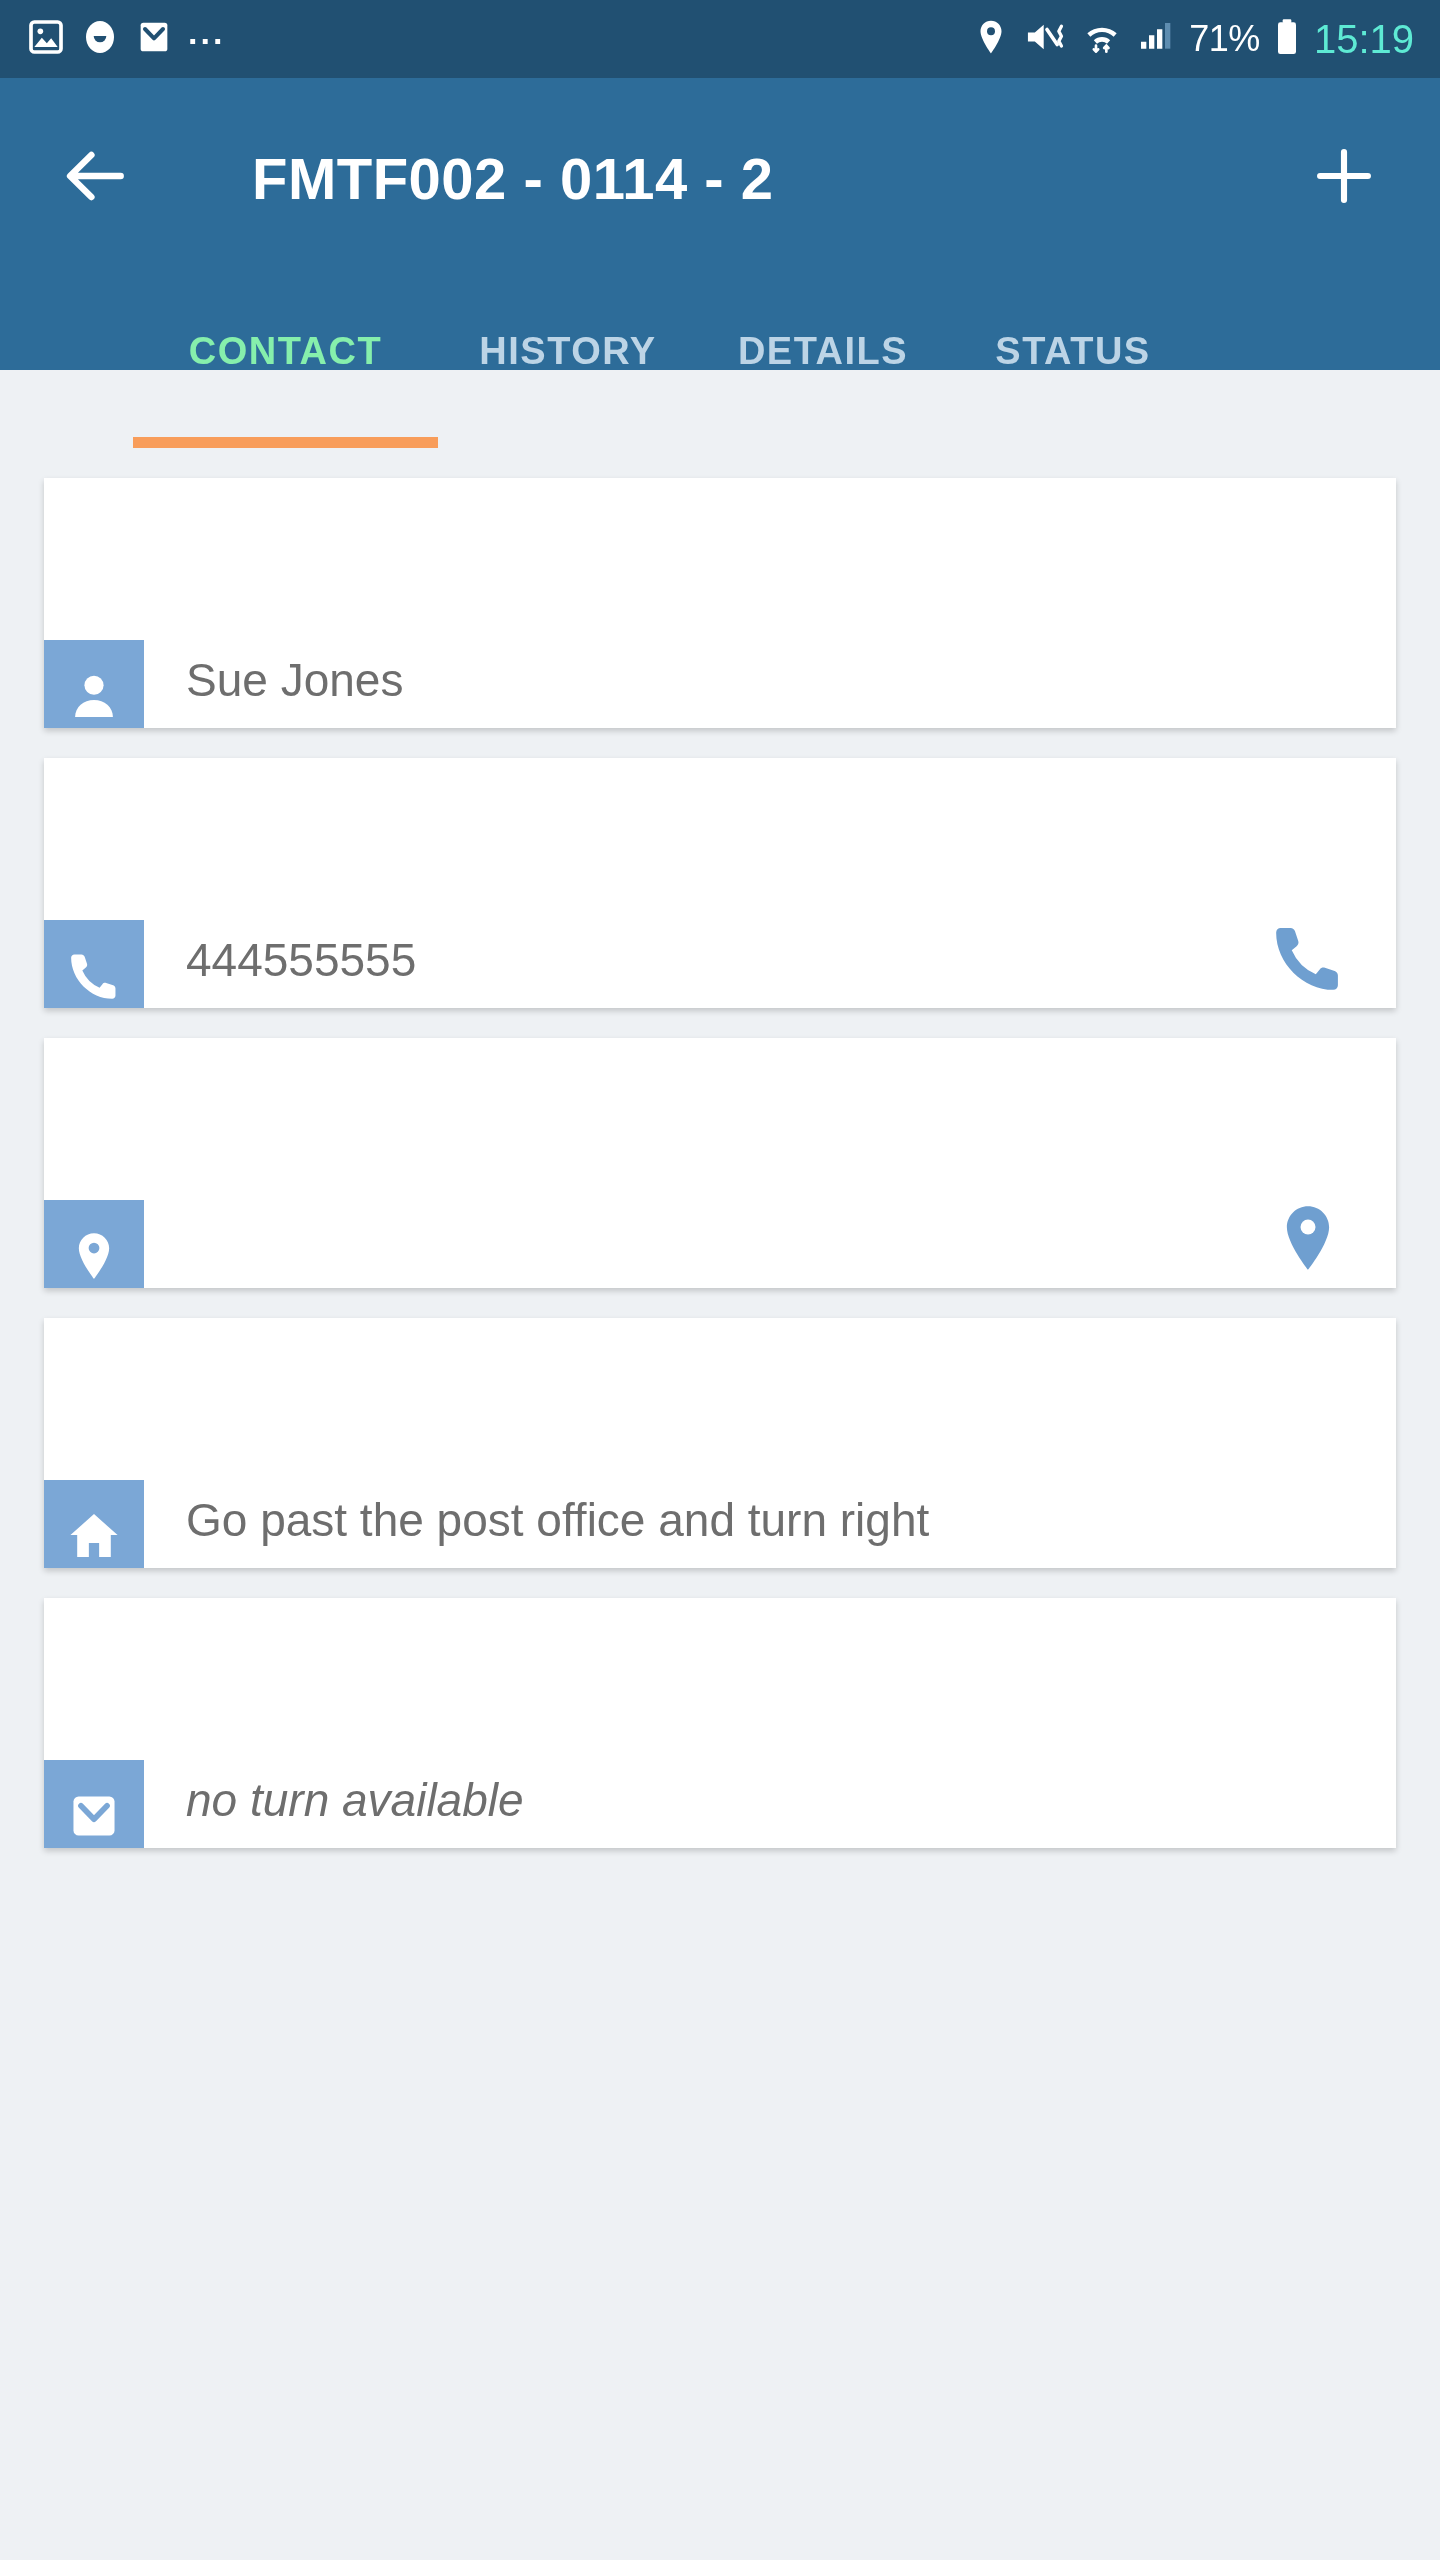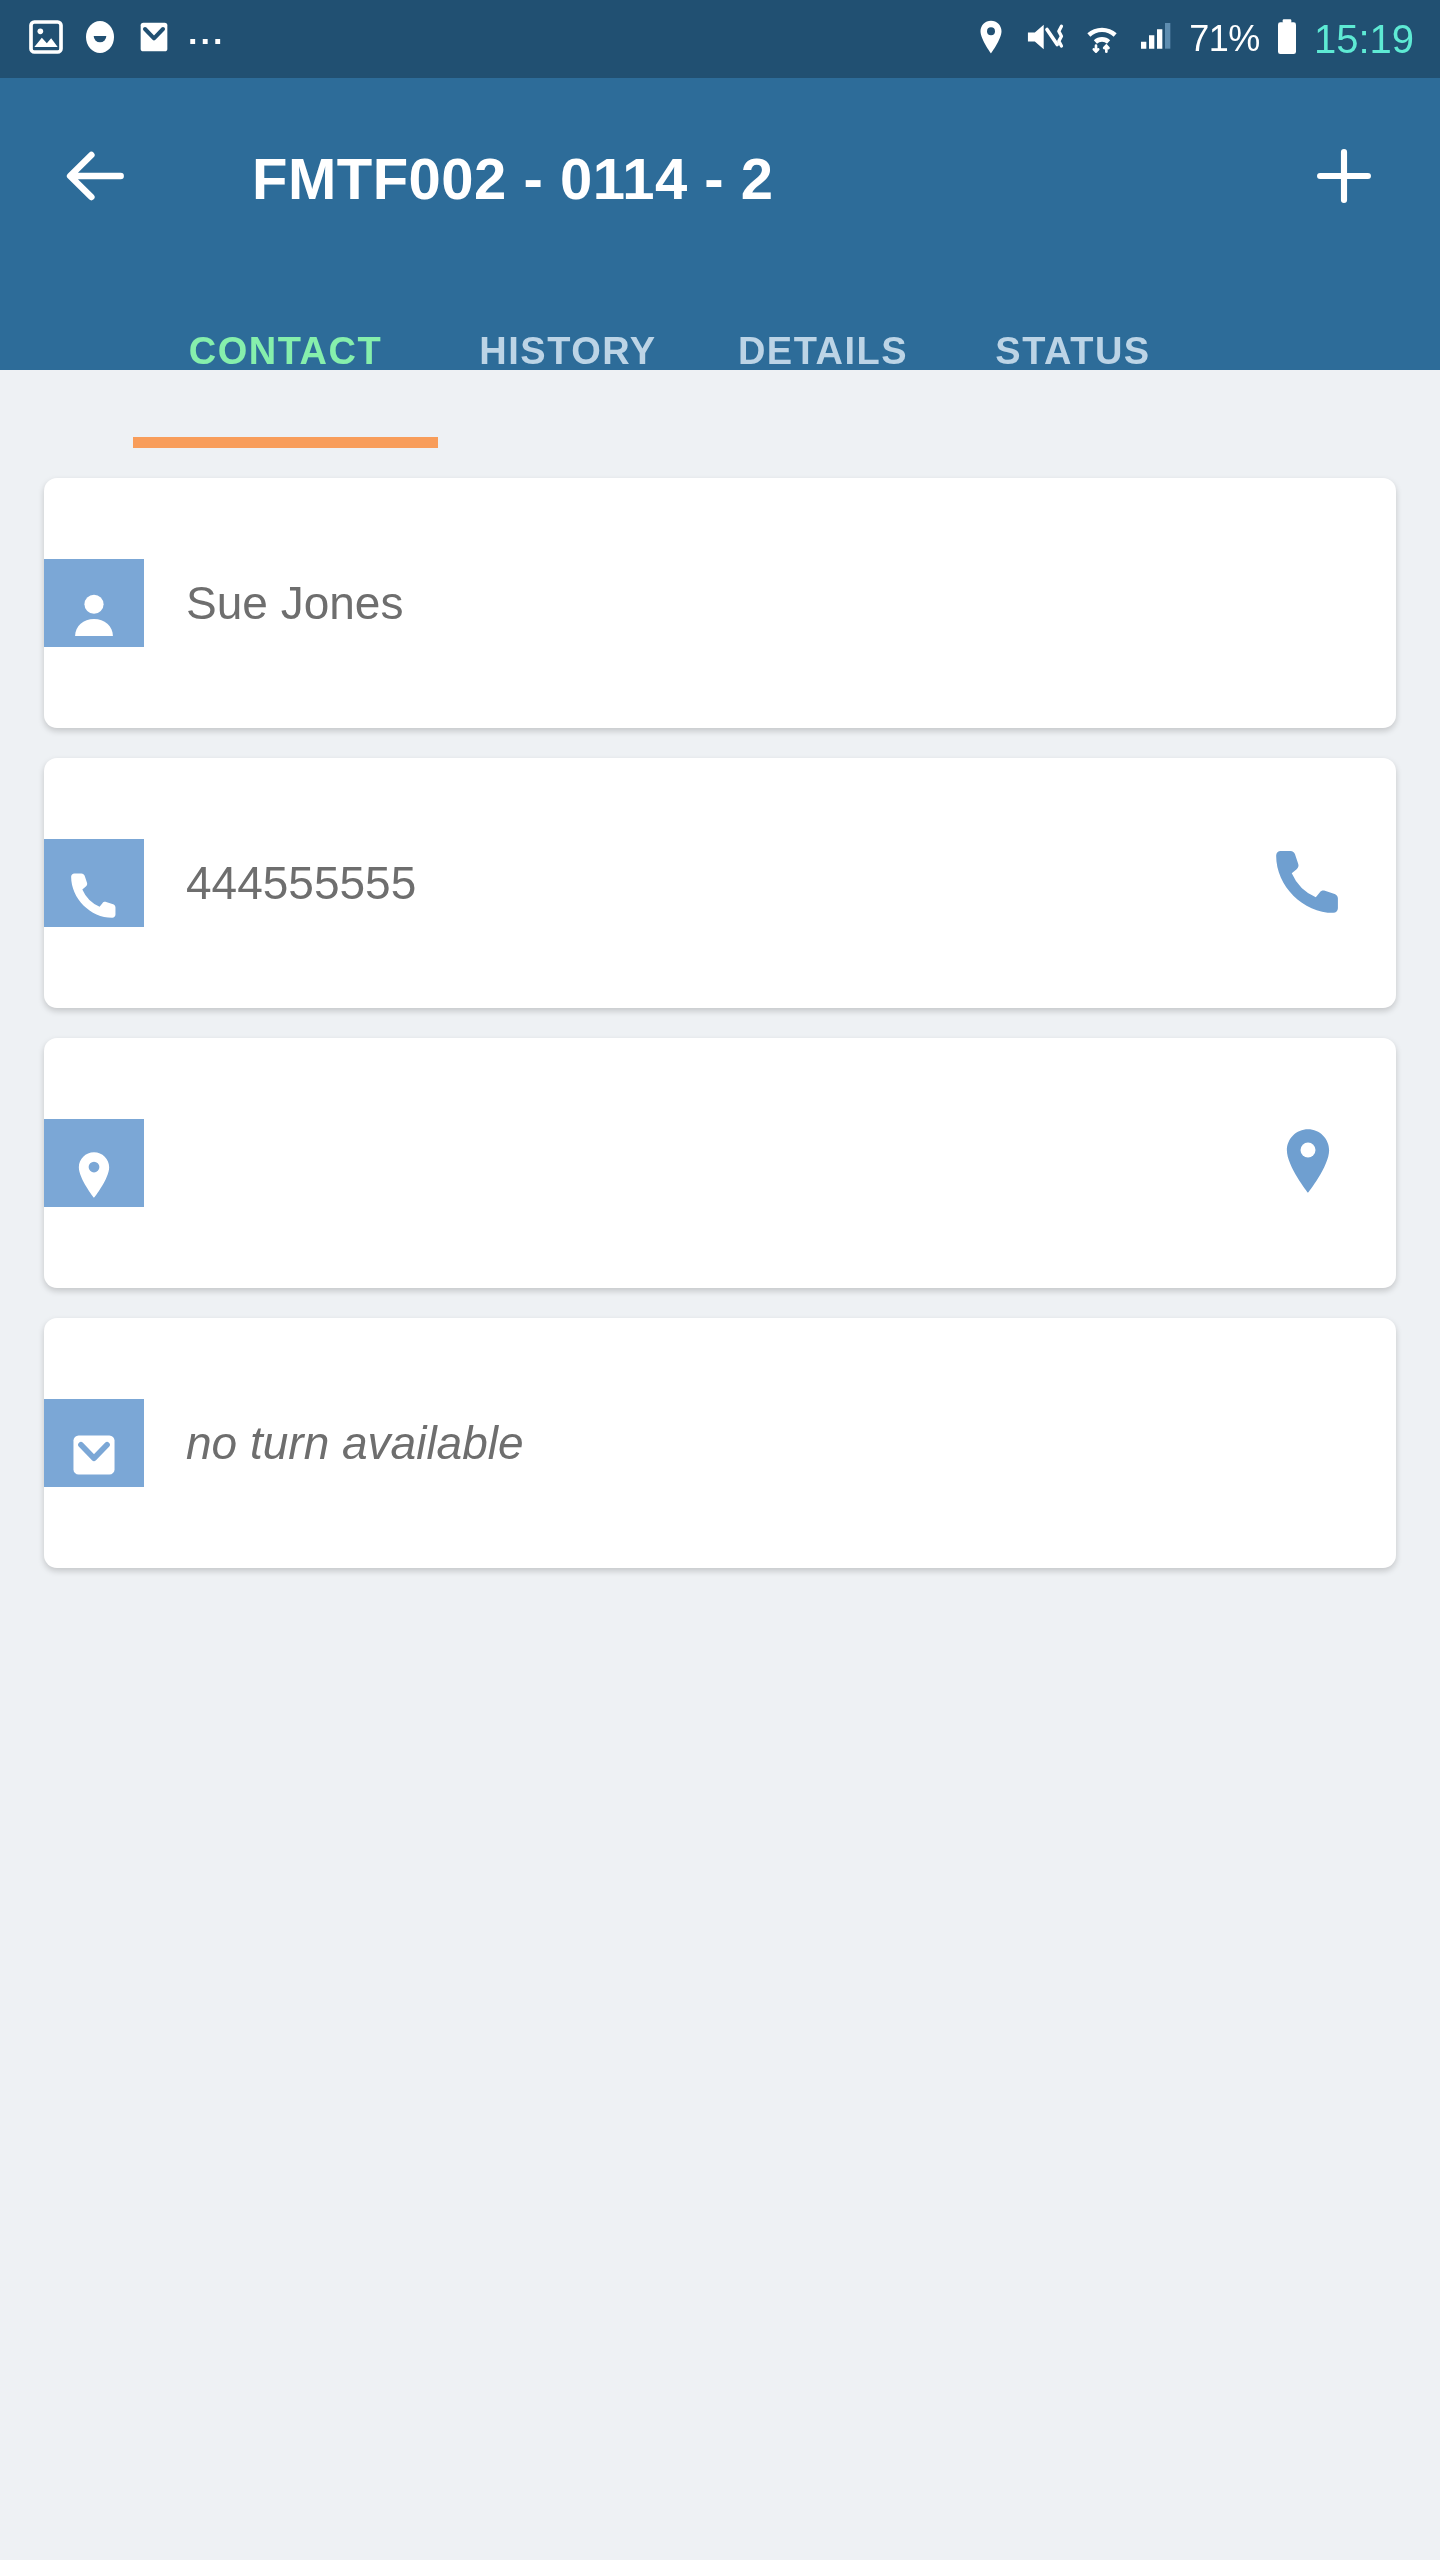--- a/index.html
+++ b/index.html
@@ -64,23 +64,23 @@
   .tab-1{ width:250px; }
   .tab-2{ width:260px; }
   .tab-3{ width:250px; }
 
   
   .list{
     position:absolute; top:448px; left:0; width:1440px;
     padding:30px 44px 0 44px;
   }
   .card{
-    position:relative; display:flex; align-items:center;
+    position:relative; display:flex; align-items:flex-end;
     height:250px; margin-bottom:30px;
-    background:#ffffff; border-radius:13px;
+    background:#ffffff; border-radius:0;
     box-shadow:0 3px 6px rgba(0,0,0,0.18);
     overflow:hidden;
   }
   .strip{
     width:100px; flex:0 0 100px; background:#7ba7d6;
     display:flex; align-items:flex-start; justify-content:center;
     padding-top:28px;
   }
   .card-body{
     flex:1; display:flex; align-items:center;
@@ -253,20 +253,33 @@
             <svg width="78" height="78" viewBox="0 0 24 24">
               <path d="M12 2.2c-3.6 0-6.5 2.9-6.5 6.5 0 4.9 6.5 13.1 6.5 13.1s6.5-8.2 6.5-13.1c0-3.6-2.9-6.5-6.5-6.5z" fill="#6f9fd0"></path>
               <circle cx="12" cy="8.6" r="2.3" fill="#ffffff"></circle>
             </svg>
           </span>
         </span>
       </div>
     </div>
 
 
+    <div class="card">
+      <div class="strip">
+        <span>
+          <svg width="56" height="56" viewBox="0 0 24 24">
+            <path d="M12 2.6L1.9 11.6h2.9V21h5.0v-6.0h4.4V21h5.0v-9.4h2.9z" fill="#fff"></path>
+          </svg>
+        </span>
+      </div>
+      <div class="card-body">
+        <span class="card-text">Go past the post office and turn right</span>
+        <span class="action empty"></span>
+      </div>
+    </div>
 
     <div class="card">
       <div class="strip">
         <span>
           <svg width="56" height="56" viewBox="0 0 24 24">
             <rect x="3.2" y="3.6" width="17.6" height="16.8" rx="2.2" fill="#fff"></rect>
             <path d="M6.4 7.6l5.6 5.8 5.6-5.8" fill="none" stroke="#7ba7d6" stroke-width="2.4" stroke-linecap="round" stroke-linejoin="round"></path>
           </svg>
         </span>
       </div>

